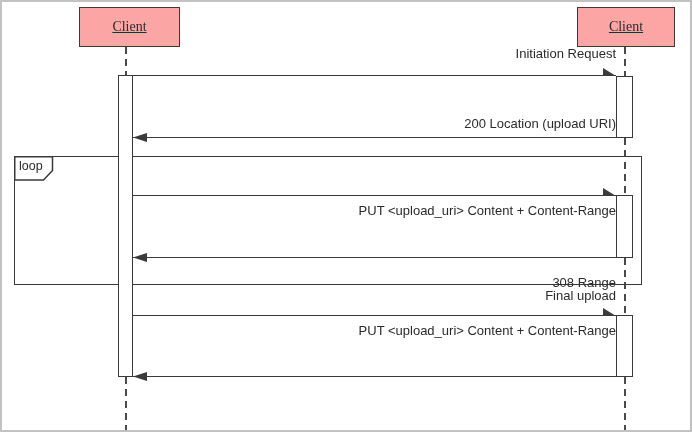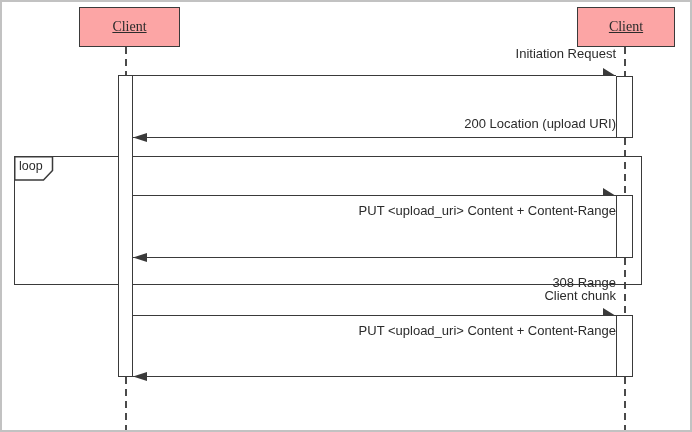--- a/index.html
+++ b/index.html
@@ -119,21 +119,21 @@
   <svg class="abs arrowhead" style="left:131px;top:370px;" width="14" height="9">
       <polygon points="14,0 0,4.5 14,9" fill="#3a3a3a"></polygon>
     </svg>
 
   <div class="abs lbl" style="top:45px;">Initiation Request</div>
   <div class="abs lbl" style="top:115px;">200 Location (upload URI)</div>
 
   <div class="abs lbl" style="top:202px;">PUT &lt;upload_uri&gt; Content + Content-Range</div>
   <div class="abs lbl" style="top:230px;margin-top:44px;">308 Range</div>
 
-  <div class="abs lbl" style="top:287px;">Client chunk</div>
+  <div class="abs lbl" style="top:287px;">Final upload</div>
   <div class="abs lbl" style="top:322px;">PUT &lt;upload_uri&gt; Content + Content-Range</div>
 
   <div class="abs actor" style="left:77px;top:5px;width:101px;height:40px;">
     <span>Client</span>
   </div>
   <div class="abs actor" style="left:575px;top:5px;width:98px;height:40px;">
     <span>Client</span>
   </div>
 
 </div>

